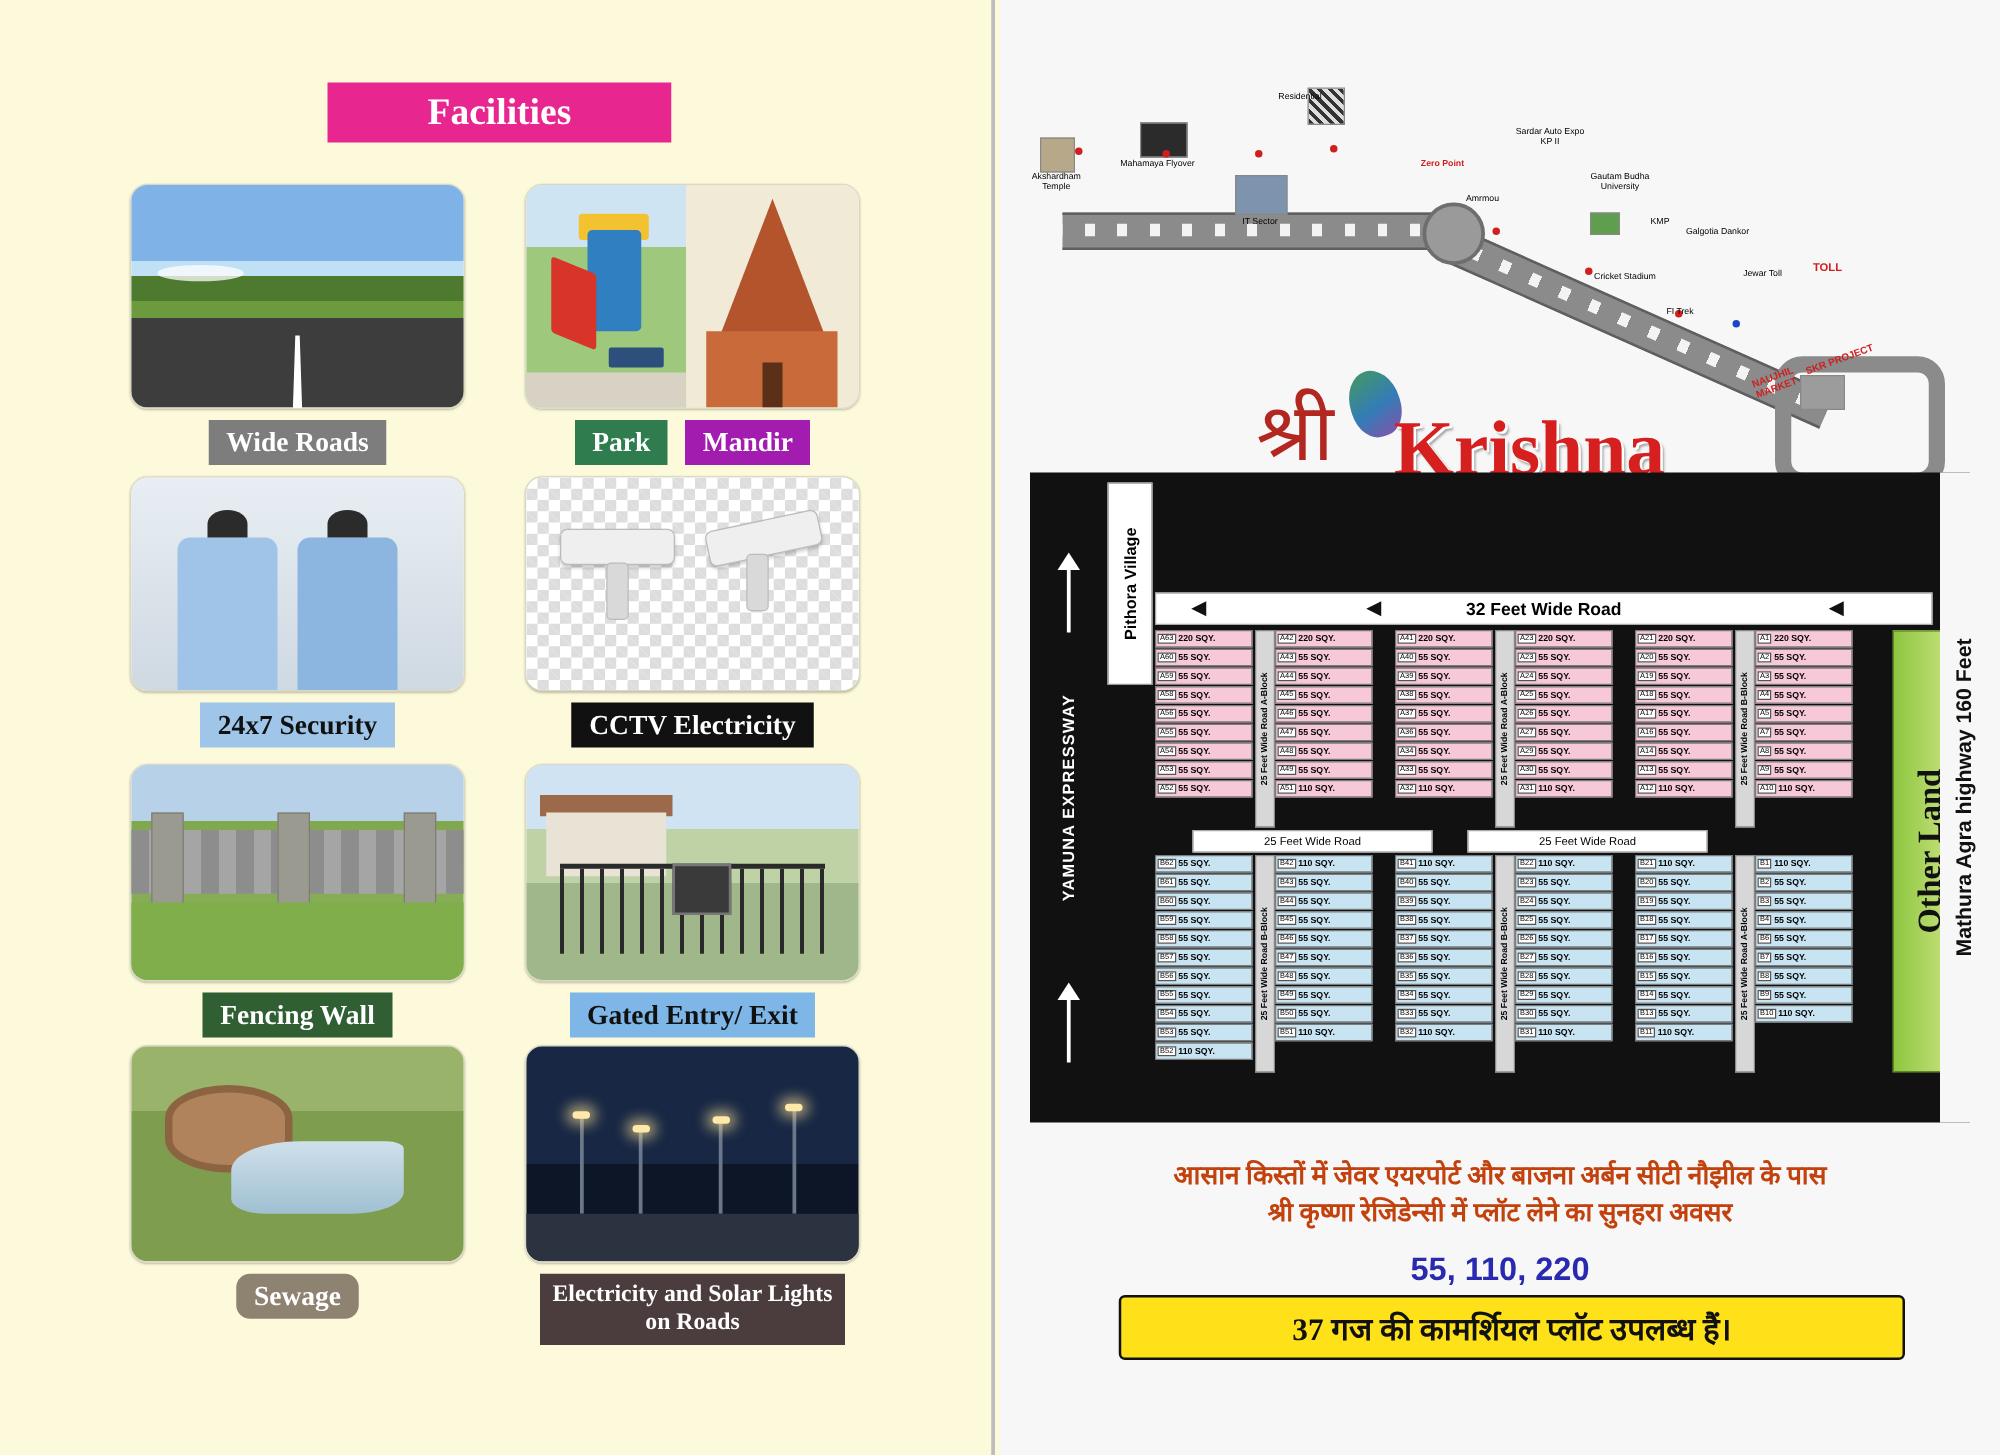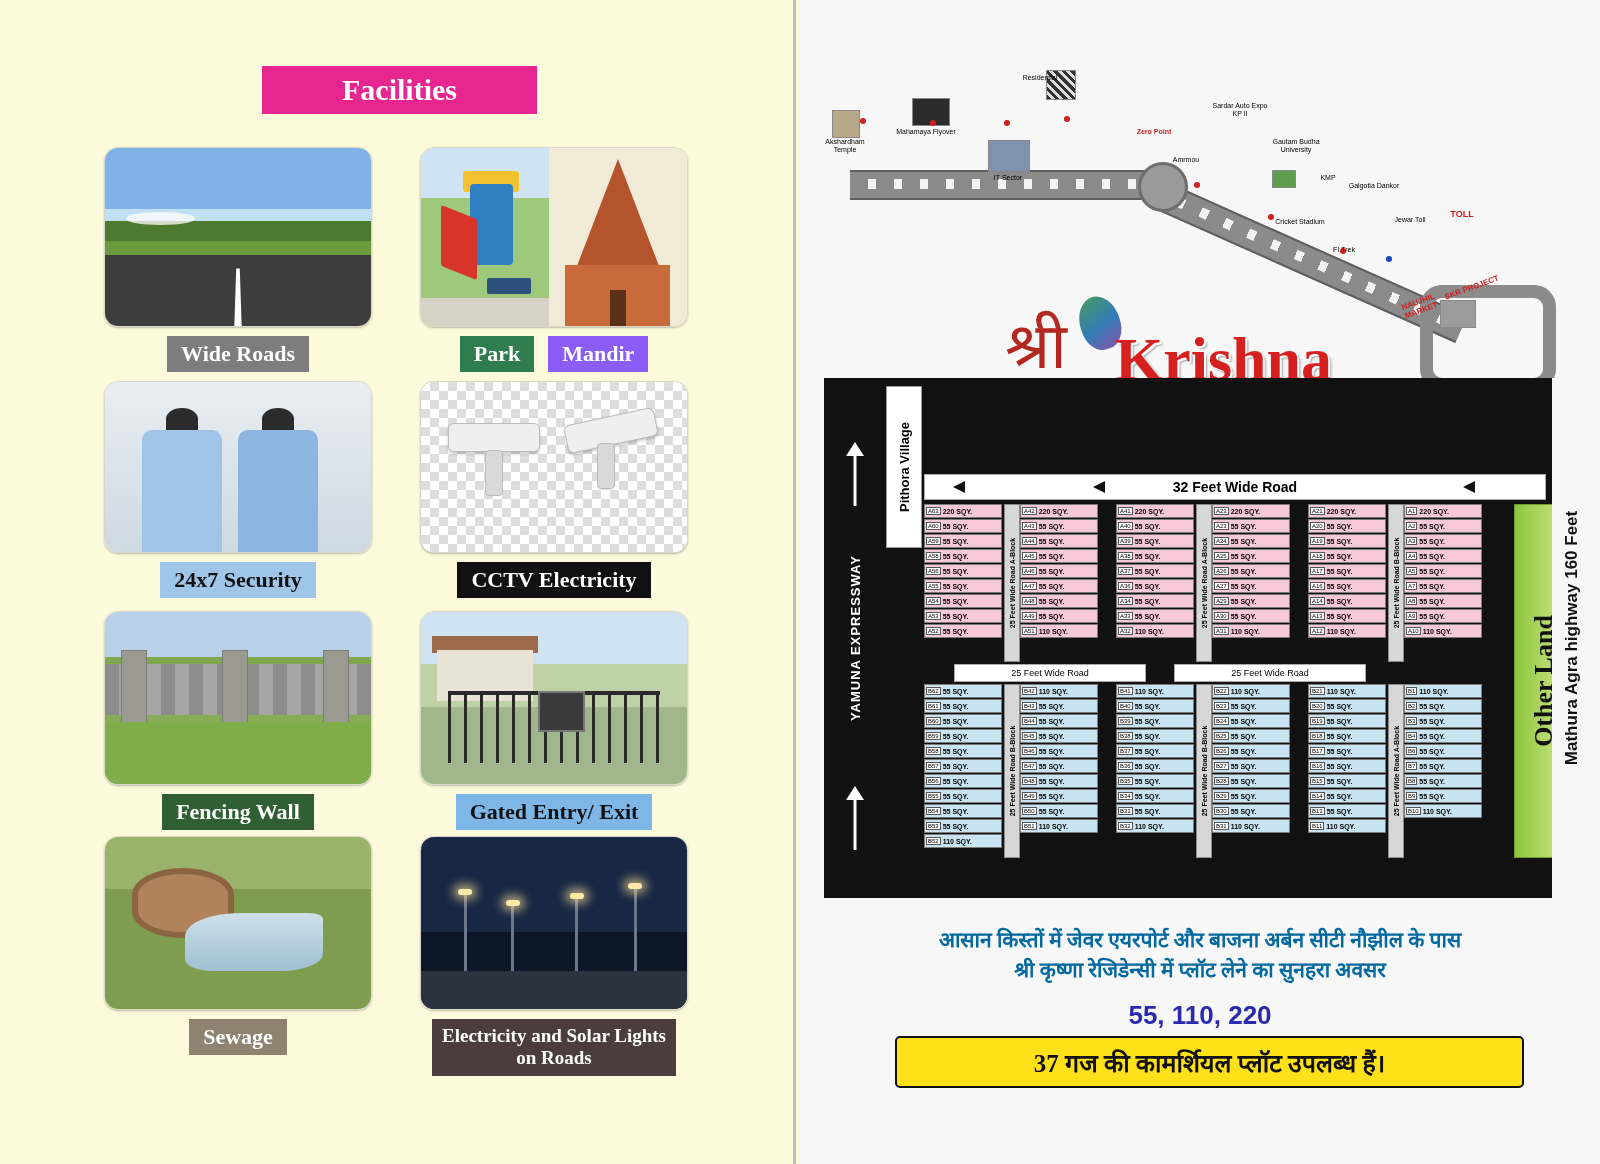--- a/index.html
+++ b/index.html
@@ -97,21 +97,21 @@
   .blue{background:#c8e4f2;}
   .idbox{border:1px solid #555;background:#fff;font-size:6px;padding:0 1px;margin-right:2px;}
   .roadstrip{background:#d7d7d7;border:1px solid #8a8a8a;font-size:8px;}
 
   .otherland{position:absolute;background:linear-gradient(90deg,#8dc63f,#d6e98f);border:1px solid #6f9c2d;}
   .otherland span{position:absolute;left:50%;top:50%;transform:translate(-50%,-50%) rotate(-90deg);white-space:nowrap;
      font-family:"Liberation Serif",serif;font-weight:bold;font-size:26px;color:#111;}
 
   .hwside{position:absolute;background:#111;color:#fff;}
 
-  .hindi1{position:absolute;left:0;top:925px;width:800px;text-align:center;color:#0369a1;
+  .hindi1{position:absolute;left:0;top:925px;width:800px;text-align:center;color:#c2410c;
      font-family:"Liberation Serif",serif;font-weight:bold;font-size:21px;line-height:1.5;}
   .nums{position:absolute;left:0;top:1000px;width:800px;text-align:center;color:#2a2ab0;font-weight:bold;font-size:26px;}
   .ylw{position:absolute;left:95px;top:1036px;width:625px;height:48px;background:#ffe11a;border:2px solid #111;border-radius:5px;
      display:flex;align-items:center;justify-content:center;font-family:"Liberation Serif",serif;font-weight:bold;font-size:25px;color:#111;}
 </style>
 </head>
 <body>
 
 <div class="page">
 
@@ -137,21 +137,21 @@
           <div class="path"></div>
         </div>
         <div class="mandir">
           <div class="tower"></div>
           <div class="base"></div>
           <div class="door"></div>
         </div>
       </div>
       <div style="margin-top:9px;display:flex;gap:14px;justify-content:center;">
         <span class="cap" style="background:#2f7d4f;">Park</span>
-        <span class="cap" style="background:#8b5cf6;">Mandir</span>
+        <span class="cap" style="background:#a21caf;">Mandir</span>
       </div>
     </div>
 
     <div class="cell" style="left:104px;top:381px;">
       <div class="photo" style="width:266px;height:170px;">
         <div class="sec">
           <div class="g a"></div>
           <div class="g b"></div>
           <div class="h a"></div>
           <div class="h b"></div>
@@ -206,21 +206,21 @@
     </div>
 
     <div class="cell" style="left:104px;top:836px;">
       <div class="photo" style="width:266px;height:172px;">
         <div class="sewage">
           <div class="pipe"></div>
           <div class="water"></div>
         </div>
       </div>
       <div style="text-align:center;margin-top:9px;">
-        <span class="cap" style="background:#8e8270;">Sewage</span>
+        <span class="cap" style="background:#8e8270;border-radius:11px;">Sewage</span>
       </div>
     </div>
 
     <div class="cell" style="left:420px;top:836px;">
       <div class="photo" style="width:266px;height:172px;">
         <div class="lights">
           <div class="pole" style="left:16%;height:46%;"></div>
           <div class="lamp" style="left:14%;bottom:66%;"></div>
           <div class="pole" style="left:34%;height:40%;"></div>
           <div class="lamp" style="left:32%;bottom:60%;"></div>

